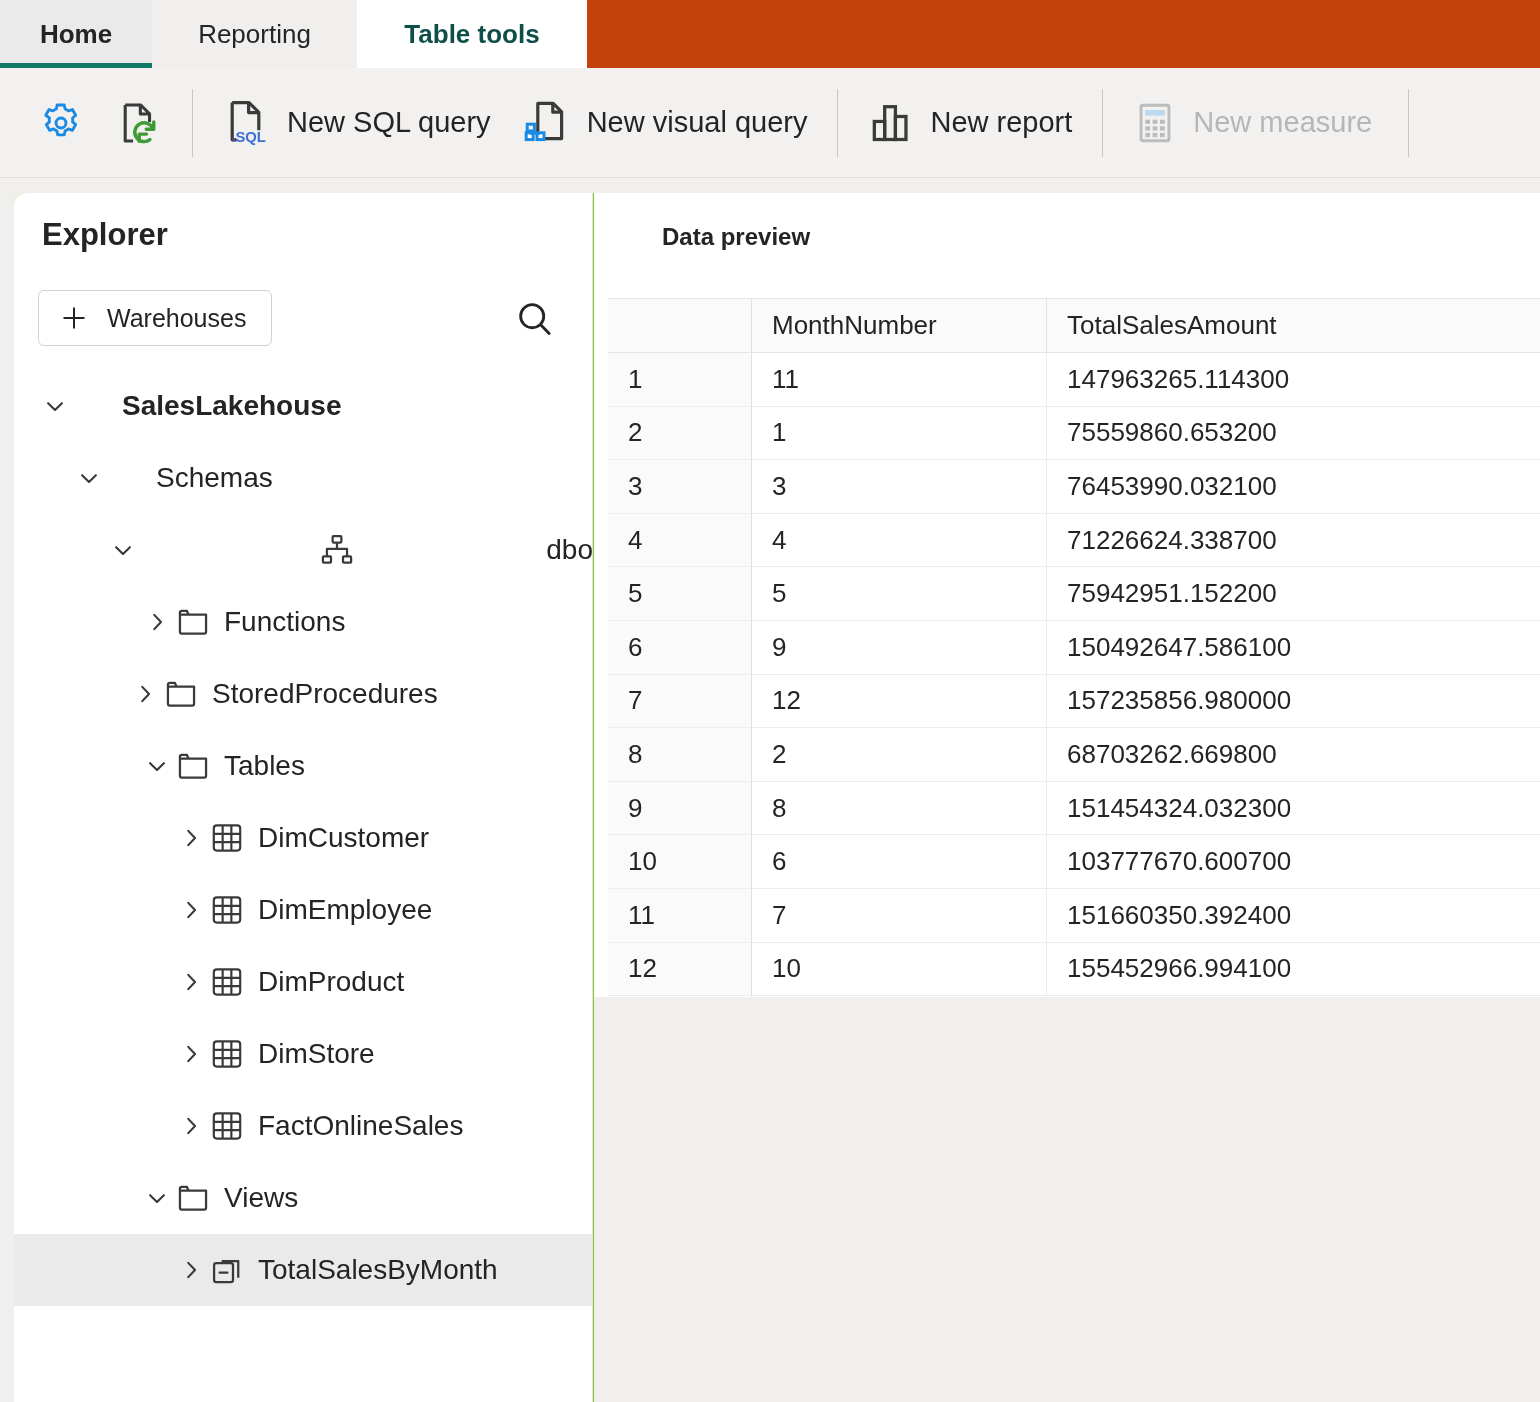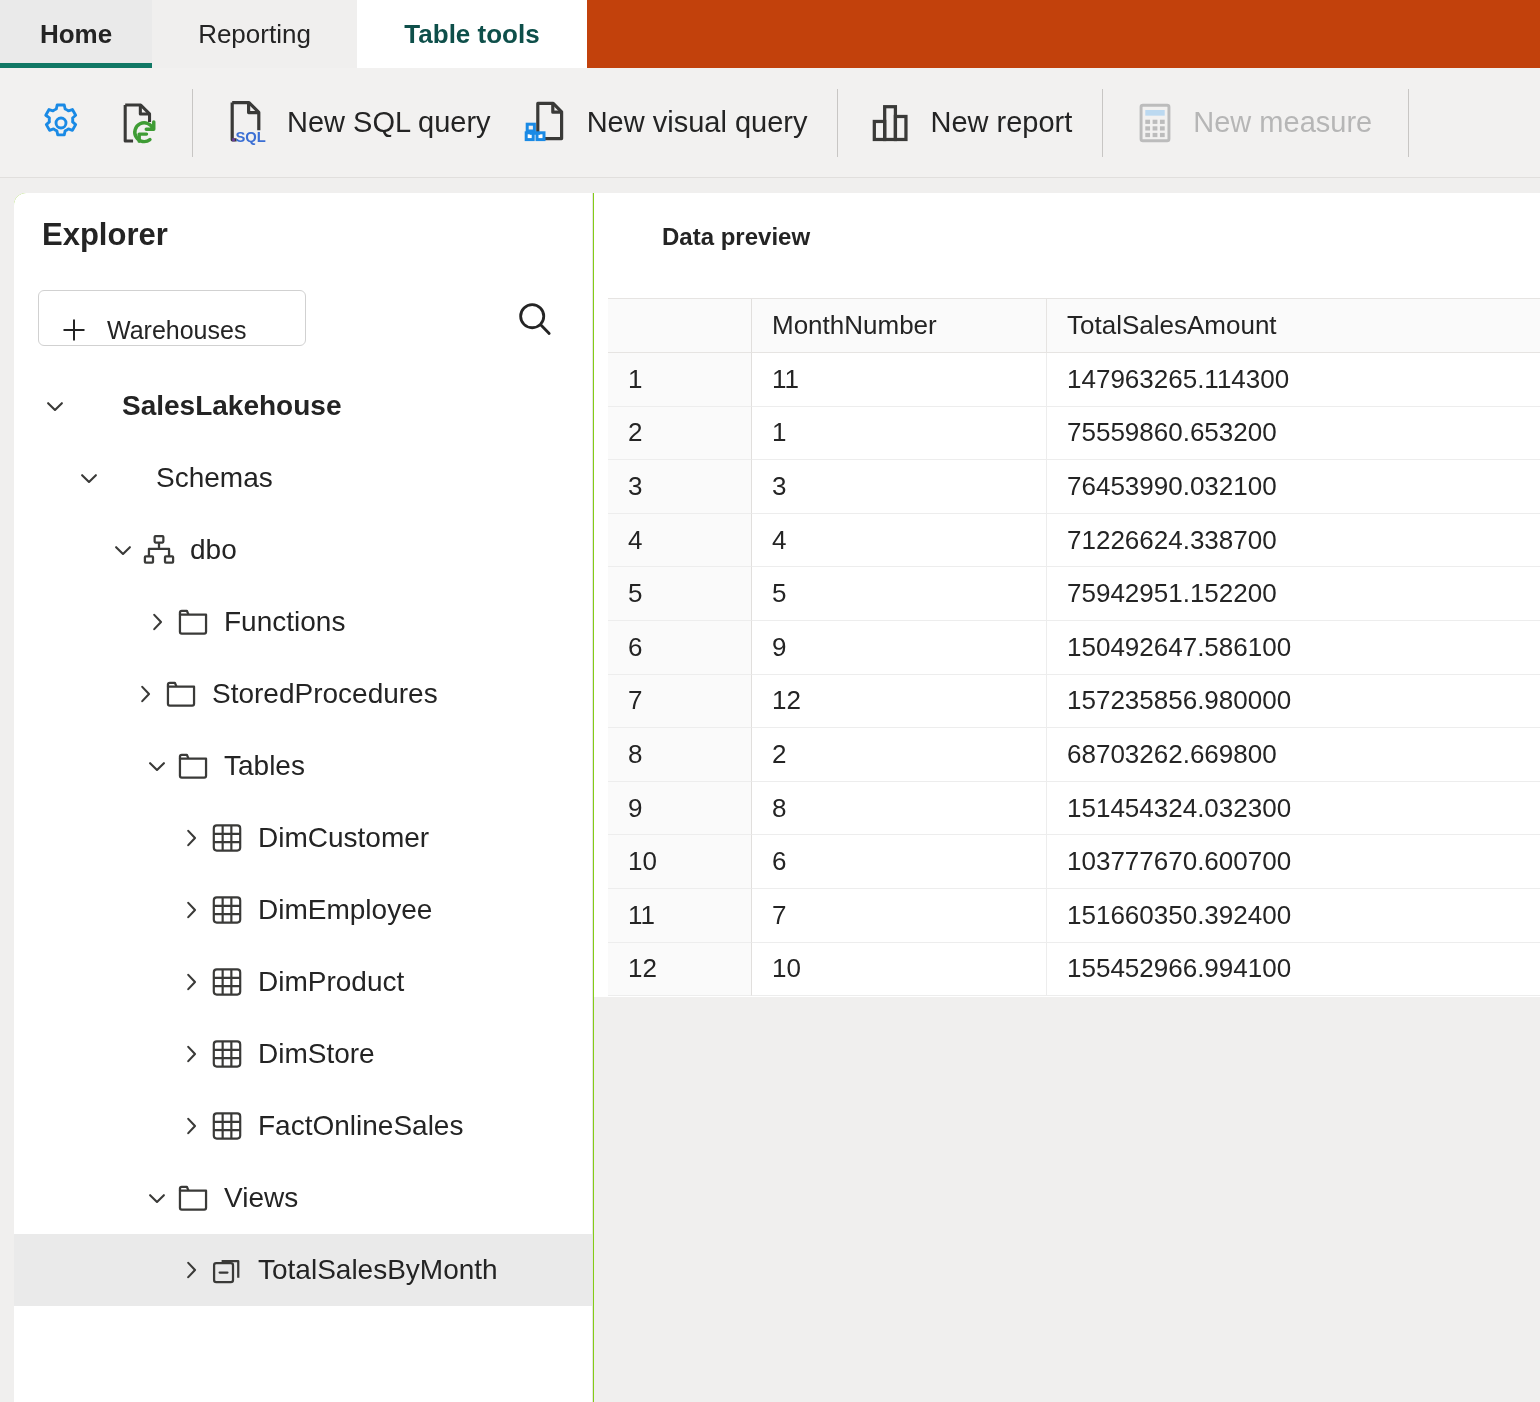--- a/index.html
+++ b/index.html
@@ -69,24 +69,24 @@
     background: #ffffff;
     border-right: 1px solid #e6e4e2;
     overflow: hidden;
   }
   .explorer-title {
     position: absolute; left: 28px; top: 24px;
     font-size: 31px; font-weight: bold; color: #242424;
   }
   .wh-button {
     position: absolute; left: 24px; top: 97px;
-    width: 268px; height: 56px;
+    width: 234px; height: 56px;
     border: 1px solid #d1d1d1; border-radius: 6px;
     background: #fff;
-    display: flex; align-items: flex-end; gap: 18px;
+    display: flex; align-items: center; gap: 18px;
     padding-left: 20px;
     cursor: pointer; user-select: none;
   }
   .wh-button .lbl { font-size: 25px; color: #242424; }
   .search-btn {
     position: absolute; left: 495px; top: 100px;
     width: 52px; height: 52px;
     display: flex; align-items: center; justify-content: center;
     cursor: pointer;
   }
@@ -294,21 +294,21 @@
         </div>
         <div class="tree-row" style="padding-left: 58px;">
           <span class="chev">
             <svg width="30" height="30" viewBox="0 0 24 24" fill="none" stroke="#3a3a38" stroke-width="1.7" stroke-linecap="round" stroke-linejoin="round">
               <path d="M6.5 9.8L12 15.2l5.5-5.4"></path>
             </svg>
           </span>
           <span class="node-ico blank"></span>
           <span class="node-lbl">Schemas</span>
         </div>
-        <div class="tree-row" style="padding-left: 92px;">
+        <div class="tree-row" style="padding-left: 92px; justify-content: space-between;">
           <span class="chev">
             <svg width="30" height="30" viewBox="0 0 24 24" fill="none" stroke="#3a3a38" stroke-width="1.7" stroke-linecap="round" stroke-linejoin="round">
               <path d="M6.5 9.8L12 15.2l5.5-5.4"></path>
             </svg>
           </span>
           <span class="node-ico">
             <svg width="36" height="36" viewBox="0 0 24 24" fill="none" stroke="#3a3a38" stroke-width="1.5">
               <rect x="9.1" y="2.8" width="5.8" height="4.2" rx="0.6"></rect>
               <rect x="2.6" y="16.2" width="5.4" height="4.2" rx="0.6"></rect>
               <rect x="16.0" y="16.2" width="5.4" height="4.2" rx="0.6"></rect>

